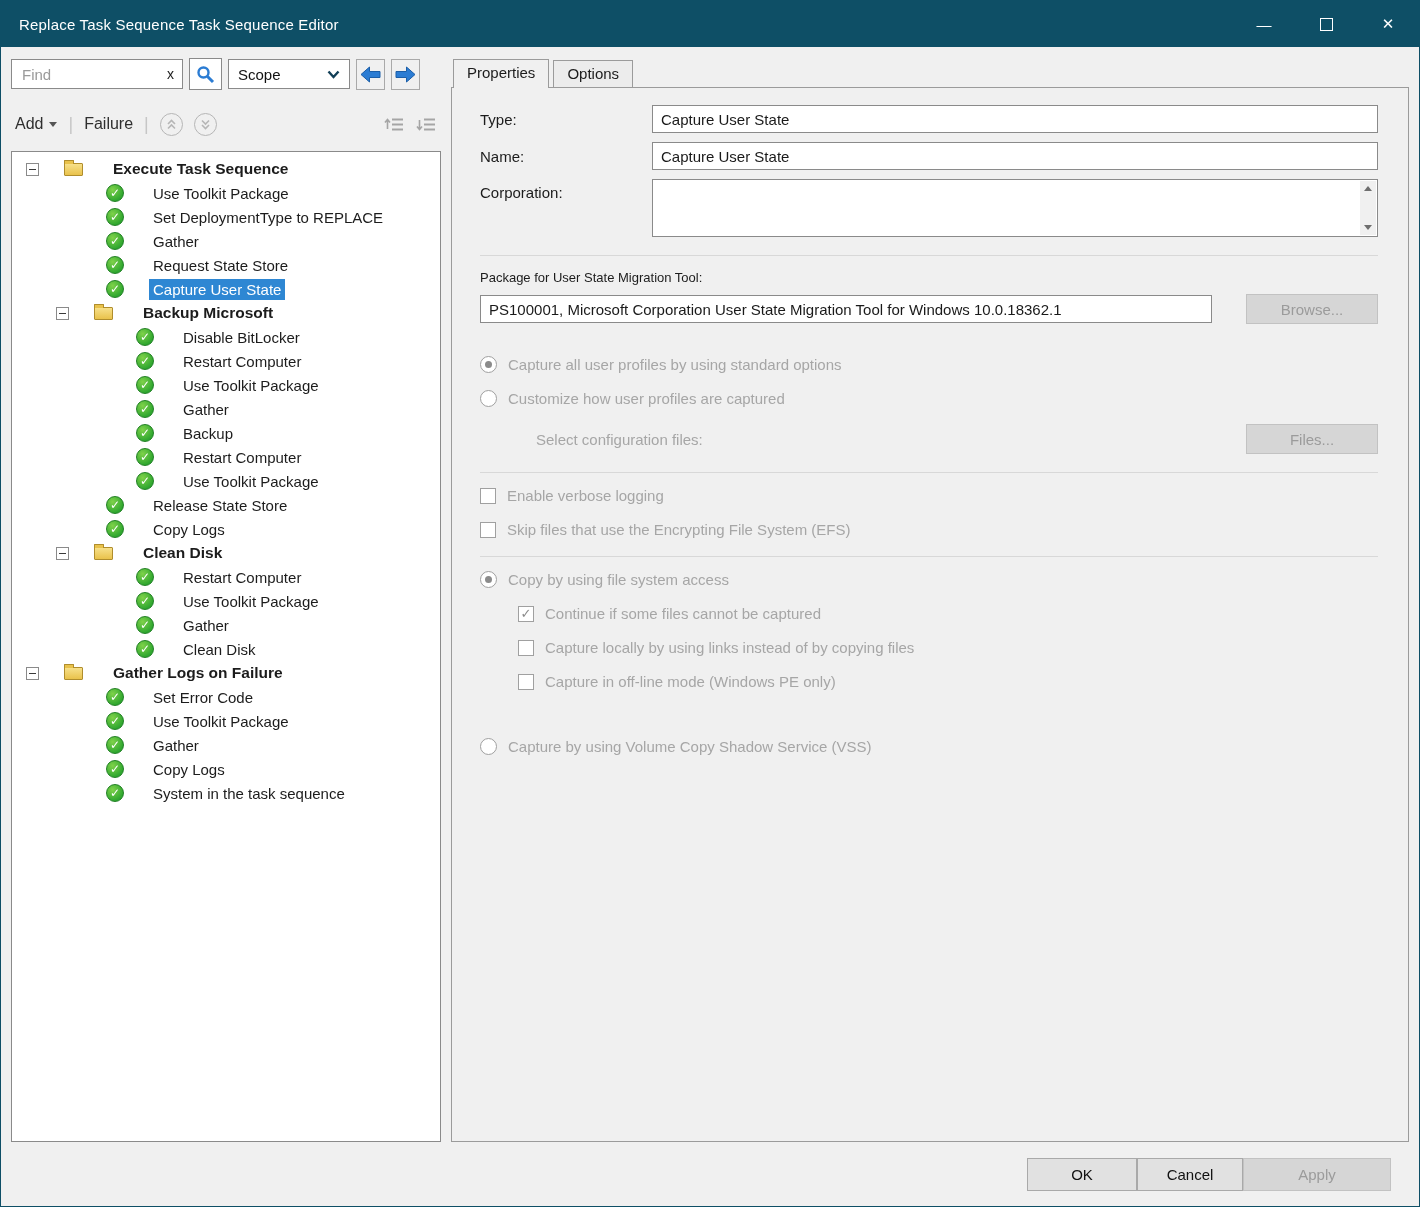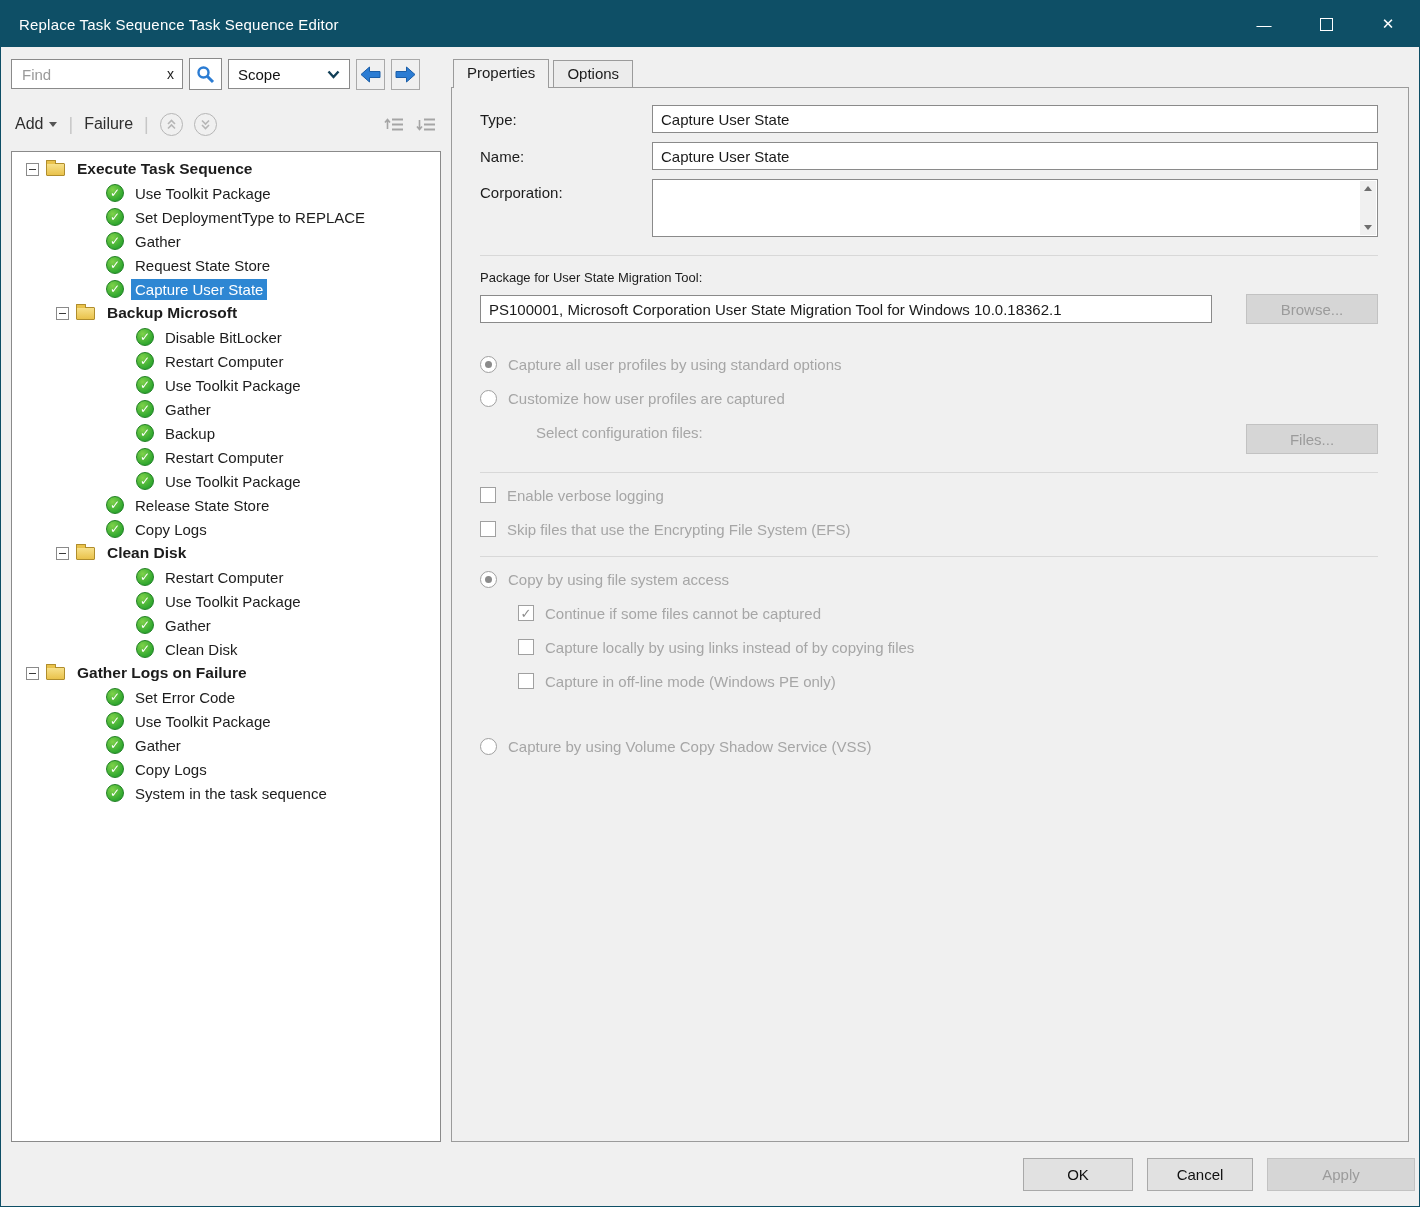--- a/index.html
+++ b/index.html
@@ -50,21 +50,21 @@
   .tb-sep{color:#c6c6c6;font-size:18px;}
   .tb-caret{display:inline-block;width:0;height:0;border-left:4px solid transparent;
             border-right:4px solid transparent;border-top:5px solid #555;margin-left:6px;}
   .circlebtn{width:21px;height:21px;border-radius:50%;border:1px solid #b6b6b6;display:flex;
              align-items:center;justify-content:center;color:#b6b6b6;background:#f0f0f0;}
   .tb-spacer{flex:1;}
   .tb-icon{display:flex;align-items:center;color:#a5a5a5;}
 
   
   .tree{flex:1;background:#fff;border:1px solid #8a8a8a;overflow:hidden;padding-top:5px;min-height:0;}
-  .tree-row{height:24px;display:flex;align-items:center;font-size:15px;white-space:nowrap;}
+  .tree-row{height:24px;display:flex;align-items:center;font-size:15px;white-space:nowrap;gap:18px;}
   .expander{width:13px;height:13px;box-sizing:border-box;border:1px solid #8a8a8a;background:#fff;
             position:relative;margin-right:7px;flex:none;}
   .expander::after{content:"";position:absolute;left:2px;right:2px;top:5px;height:1px;background:#3a3a3a;}
   .folder{width:19px;height:13px;background:linear-gradient(#f7e08a,var(--folder));
           border:1px solid #b08d2c;border-radius:1px;position:relative;margin-right:8px;flex:none;box-sizing:border-box;}
   .folder::before{content:"";position:absolute;left:-1px;top:-4px;width:8px;height:3px;
                   background:var(--folder);border:1px solid #b08d2c;border-bottom:none;border-radius:1px 1px 0 0;}
   .stepicon{width:18px;height:18px;border-radius:50%;box-sizing:border-box;
             background:radial-gradient(circle at 35% 30%,#7fd24a,var(--green) 75%);
             border:1px solid #1f7f22;color:#fff;font-size:12px;font-weight:bold;display:flex;
@@ -91,36 +91,36 @@
              display:flex;flex-direction:column;justify-content:space-between;align-items:center;}
   .tri{width:0;height:0;border-left:4px solid transparent;border-right:4px solid transparent;}
   .tri.up{border-bottom:5px solid #6e6e6e;margin-top:5px;}
   .tri.down{border-top:5px solid #6e6e6e;margin-bottom:5px;}
   .hsep{border-top:1px solid #d8d8d8;margin:18px 0 14px;}
   .plabel{font-size:13px;margin:2px 0 9px;}
   .pkgrow{display:flex;align-items:center;margin-bottom:32px;}
   .pkgrow .textbox{margin-right:34px;}
   .btn{width:132px;height:30px;flex:none;font-size:15px;font-family:inherit;cursor:default;}
   .btn.disabled{background:#d6d6d6;border:1px solid #c2c2c2;color:#9b9b9b;}
-  .opt-row{display:flex;margin-bottom:17px;color:#a6a6a6;font-size:15px;}
+  .opt-row{display:flex;align-items:center;margin-bottom:17px;color:#a6a6a6;font-size:15px;}
   .radio{width:17px;height:17px;box-sizing:border-box;border-radius:50%;border:1px solid #a0a0a0;
          background:#fff;margin-right:11px;position:relative;flex:none;}
   .radio.checked::after{content:"";position:absolute;inset:4px;border-radius:50%;background:#8b8b8b;}
   .checkbox{width:16px;height:16px;box-sizing:border-box;border:1px solid #a0a0a0;background:#fff;
             margin-right:11px;flex:none;display:flex;align-items:center;justify-content:center;
             font-size:13px;color:#8a8a8a;font-weight:bold;}
   .checkbox.checked::after{content:"✓";}
   .cfgrow{margin-left:56px;margin-bottom:2px;}
   .cfgrow .btn{margin-left:auto;}
   .sub{margin-left:38px;}
   .vss{margin-top:48px;}
 
   
   .footer{height:64px;flex:none;display:flex;align-items:center;justify-content:flex-end;
-          padding-right:4px;gap:14px;}
+          padding-right:28px;}
   .fbtn{width:110px;height:33px;background:#e1e1e1;border:1px solid #a9a9a9;font-size:15px;
         font-family:inherit;color:#111;cursor:default;}
   .fbtn.cancel{width:106px;}
   .fbtn.apply{width:148px;background:#d6d6d6;border-color:#c2c2c2;color:#9b9b9b;}
 </style>
 </head>
 <body>
 
 <div class="window">
 

